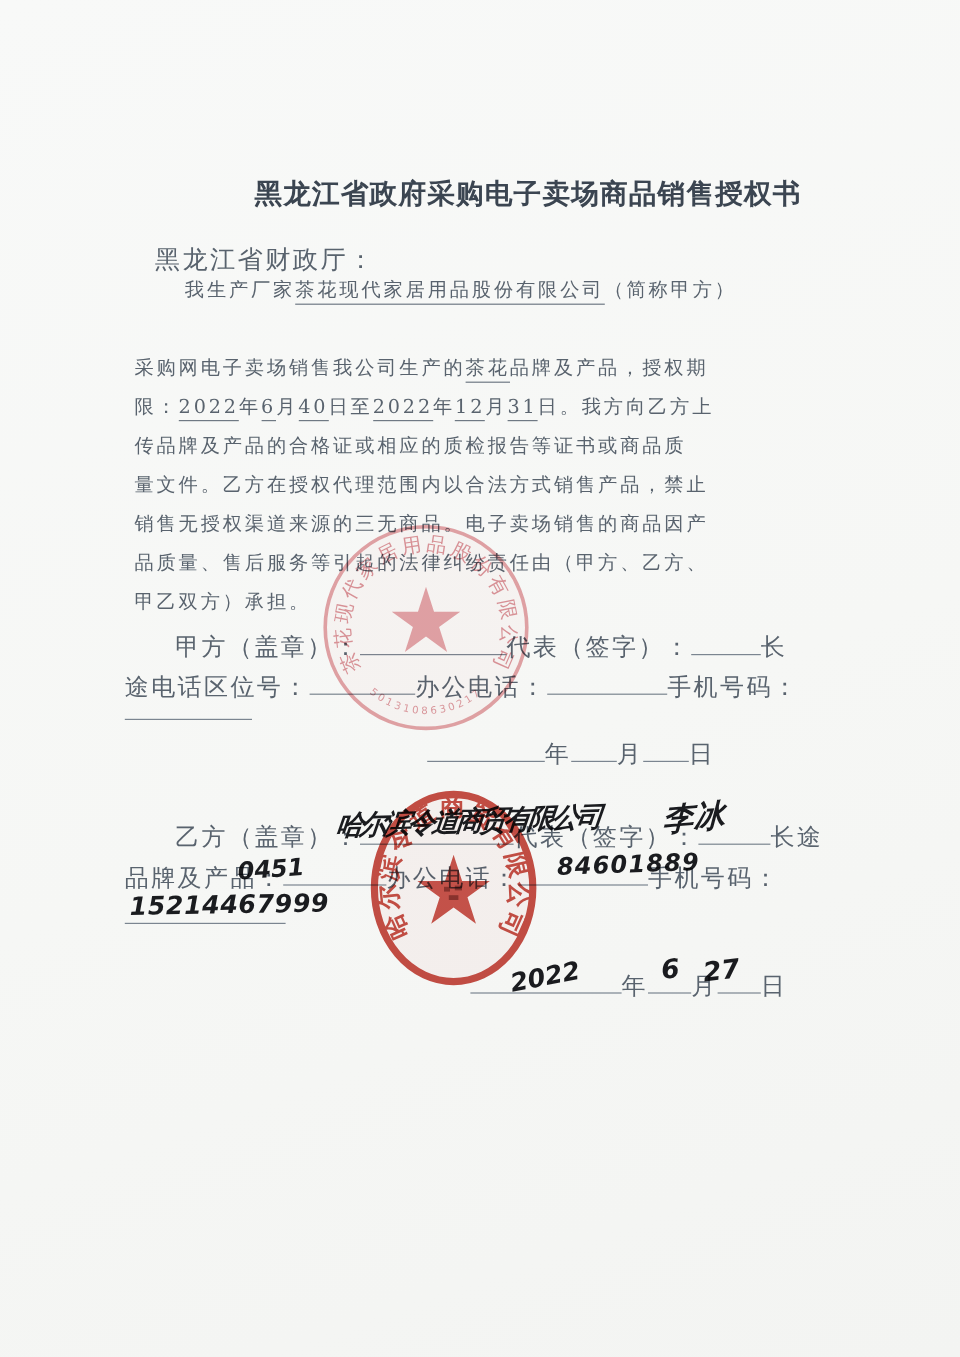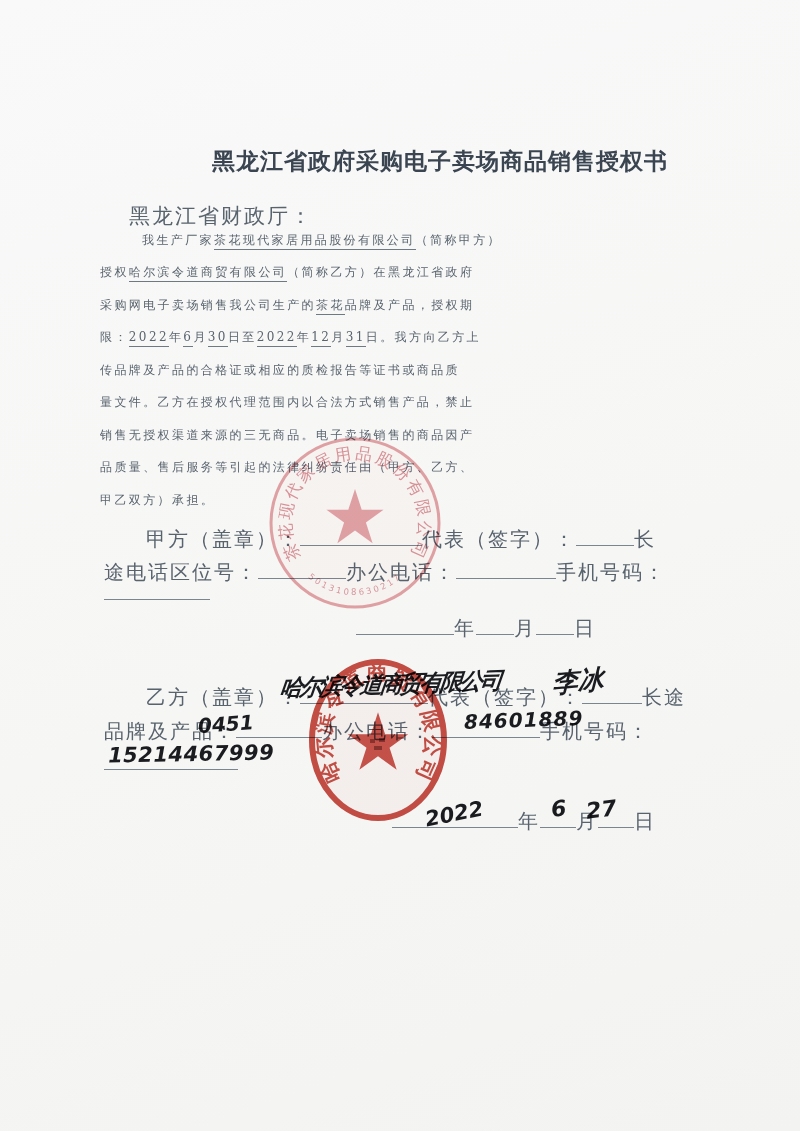--- a/index.html
+++ b/index.html
@@ -9,21 +9,21 @@
     background:linear-gradient(160deg,#f8f9f8 0%,#f6f7f5 55%,#f3f4f2 100%);
     font-family:"Liberation Serif","DejaVu Serif",serif;
     color:#59636e;
   }
   .title{
     position:absolute; top:146px; left:0; width:800px; text-align:center;
     font-family:"DejaVu Sans","Liberation Sans",sans-serif;
     font-weight:700; font-size:23px; letter-spacing:1px; color:#3b4551;margin-left:40px;
   }
   .salutation{position:absolute; left:129px; top:202px; font-size:21px; letter-spacing:2px;}
-  .bl{position:absolute; left:100px; width:600px; font-size:12px; letter-spacing:2.4px; white-space:nowrap;}
+  .bl{position:absolute; left:112px; width:600px; font-size:16px; letter-spacing:2.4px; white-space:nowrap;}
   .indent{padding-left:42px;}
   .u{border-bottom:1.5px solid #6f7984; padding-bottom:2px;}
   .num{font-family:"DejaVu Serif",serif;}
   .blank{display:inline-block; height:1.05em; border-bottom:1.5px solid #7b8590; vertical-align:baseline;}
   .row{position:absolute; left:104px; font-size:20px; letter-spacing:2px; white-space:nowrap;font-family:Liberation Serif, serif;}
   .seal{position:absolute; mix-blend-mode:multiply; pointer-events:none;}
   .seal-a{left:258px; top:428px; filter:blur(0.5px); opacity:0.8;}
   .seal-b{left:293px; top:645px; opacity:0.95; filter:blur(0.2px);}
   .hw{
     position:absolute; mix-blend-mode:multiply; color:#1b1c20;
@@ -43,23 +43,22 @@
 </head>
 <body>
 
 <div class="page">
 
   <div class="title">黑龙江省政府采购电子卖场商品销售授权书</div>
 
   <div class="salutation">黑龙江省财政厅：</div>
 
   <div class="bl indent" style="top:232px"><span>我生产厂家</span><span class="u">茶花现代家居用品股份有限公司</span><span>（简称甲方）</span></div>
-  <div class="bl" style="top:264px"><span>授权</span><span class="u">哈尔滨令道商贸有限公司</span><span>（简称乙方）在黑龙江省政府</span></div>
   <div class="bl" style="top:297px"><span>采购网电子卖场销售我公司生产的</span><span class="u">茶花</span><span>品牌及产品，授权期</span></div>
-  <div class="bl" style="top:329px"><span>限：</span><span class="u num">2022</span><span>年</span><span class="u num">6</span><span>月</span><span class="u num">30</span><span>日至</span><span class="u num">2022</span><span>年</span><span class="u num">12</span><span>月</span><span class="u num">31</span><span>日。我方向乙方上</span></div>
+  <div class="bl" style="top:329px"><span>限：</span><span class="u num">2022</span><span>年</span><span class="u num">6</span><span>月</span><span class="u num">40</span><span>日至</span><span class="u num">2022</span><span>年</span><span class="u num">12</span><span>月</span><span class="u num">31</span><span>日。我方向乙方上</span></div>
   <div class="bl" style="top:362px"><span>传品牌及产品的合格证或相应的质检报告等证书或商品质</span></div>
   <div class="bl" style="top:394px"><span>量文件。乙方在授权代理范围内以合法方式销售产品，禁止</span></div>
   <div class="bl" style="top:427px"><span>销售无授权渠道来源的三无商品。电子卖场销售的商品因产</span></div>
   <div class="bl" style="top:492px"><span>甲乙双方）承担。</span></div>
   <div class="bl" style="top:459px"><span>品质量、售后服务等引起的法律纠纷责任由（甲方、乙方、</span></div>
 
   <div class="row indent" style="top:524px"><span>甲方（盖章）：</span><span class="blank" style="width:122px"></span><span>代表（签字）：</span><span class="blank" style="width:58px"></span><span>长</span></div>
   <div class="row" style="top:557px"><span>途电话区位号：</span><span class="blank" style="width:88px"></span><span>办公电话：</span><span class="blank" style="width:100px"></span><span>手机号码：</span></div>
   <div class="row" style="top:578px"><span class="blank" style="width:106px"></span></div>
   <div class="row" style="top:613px; left:356px"><span class="blank" style="width:98px"></span><span>年</span><span class="blank" style="width:38px"></span><span>月</span><span class="blank" style="width:38px"></span><span>日</span></div>

